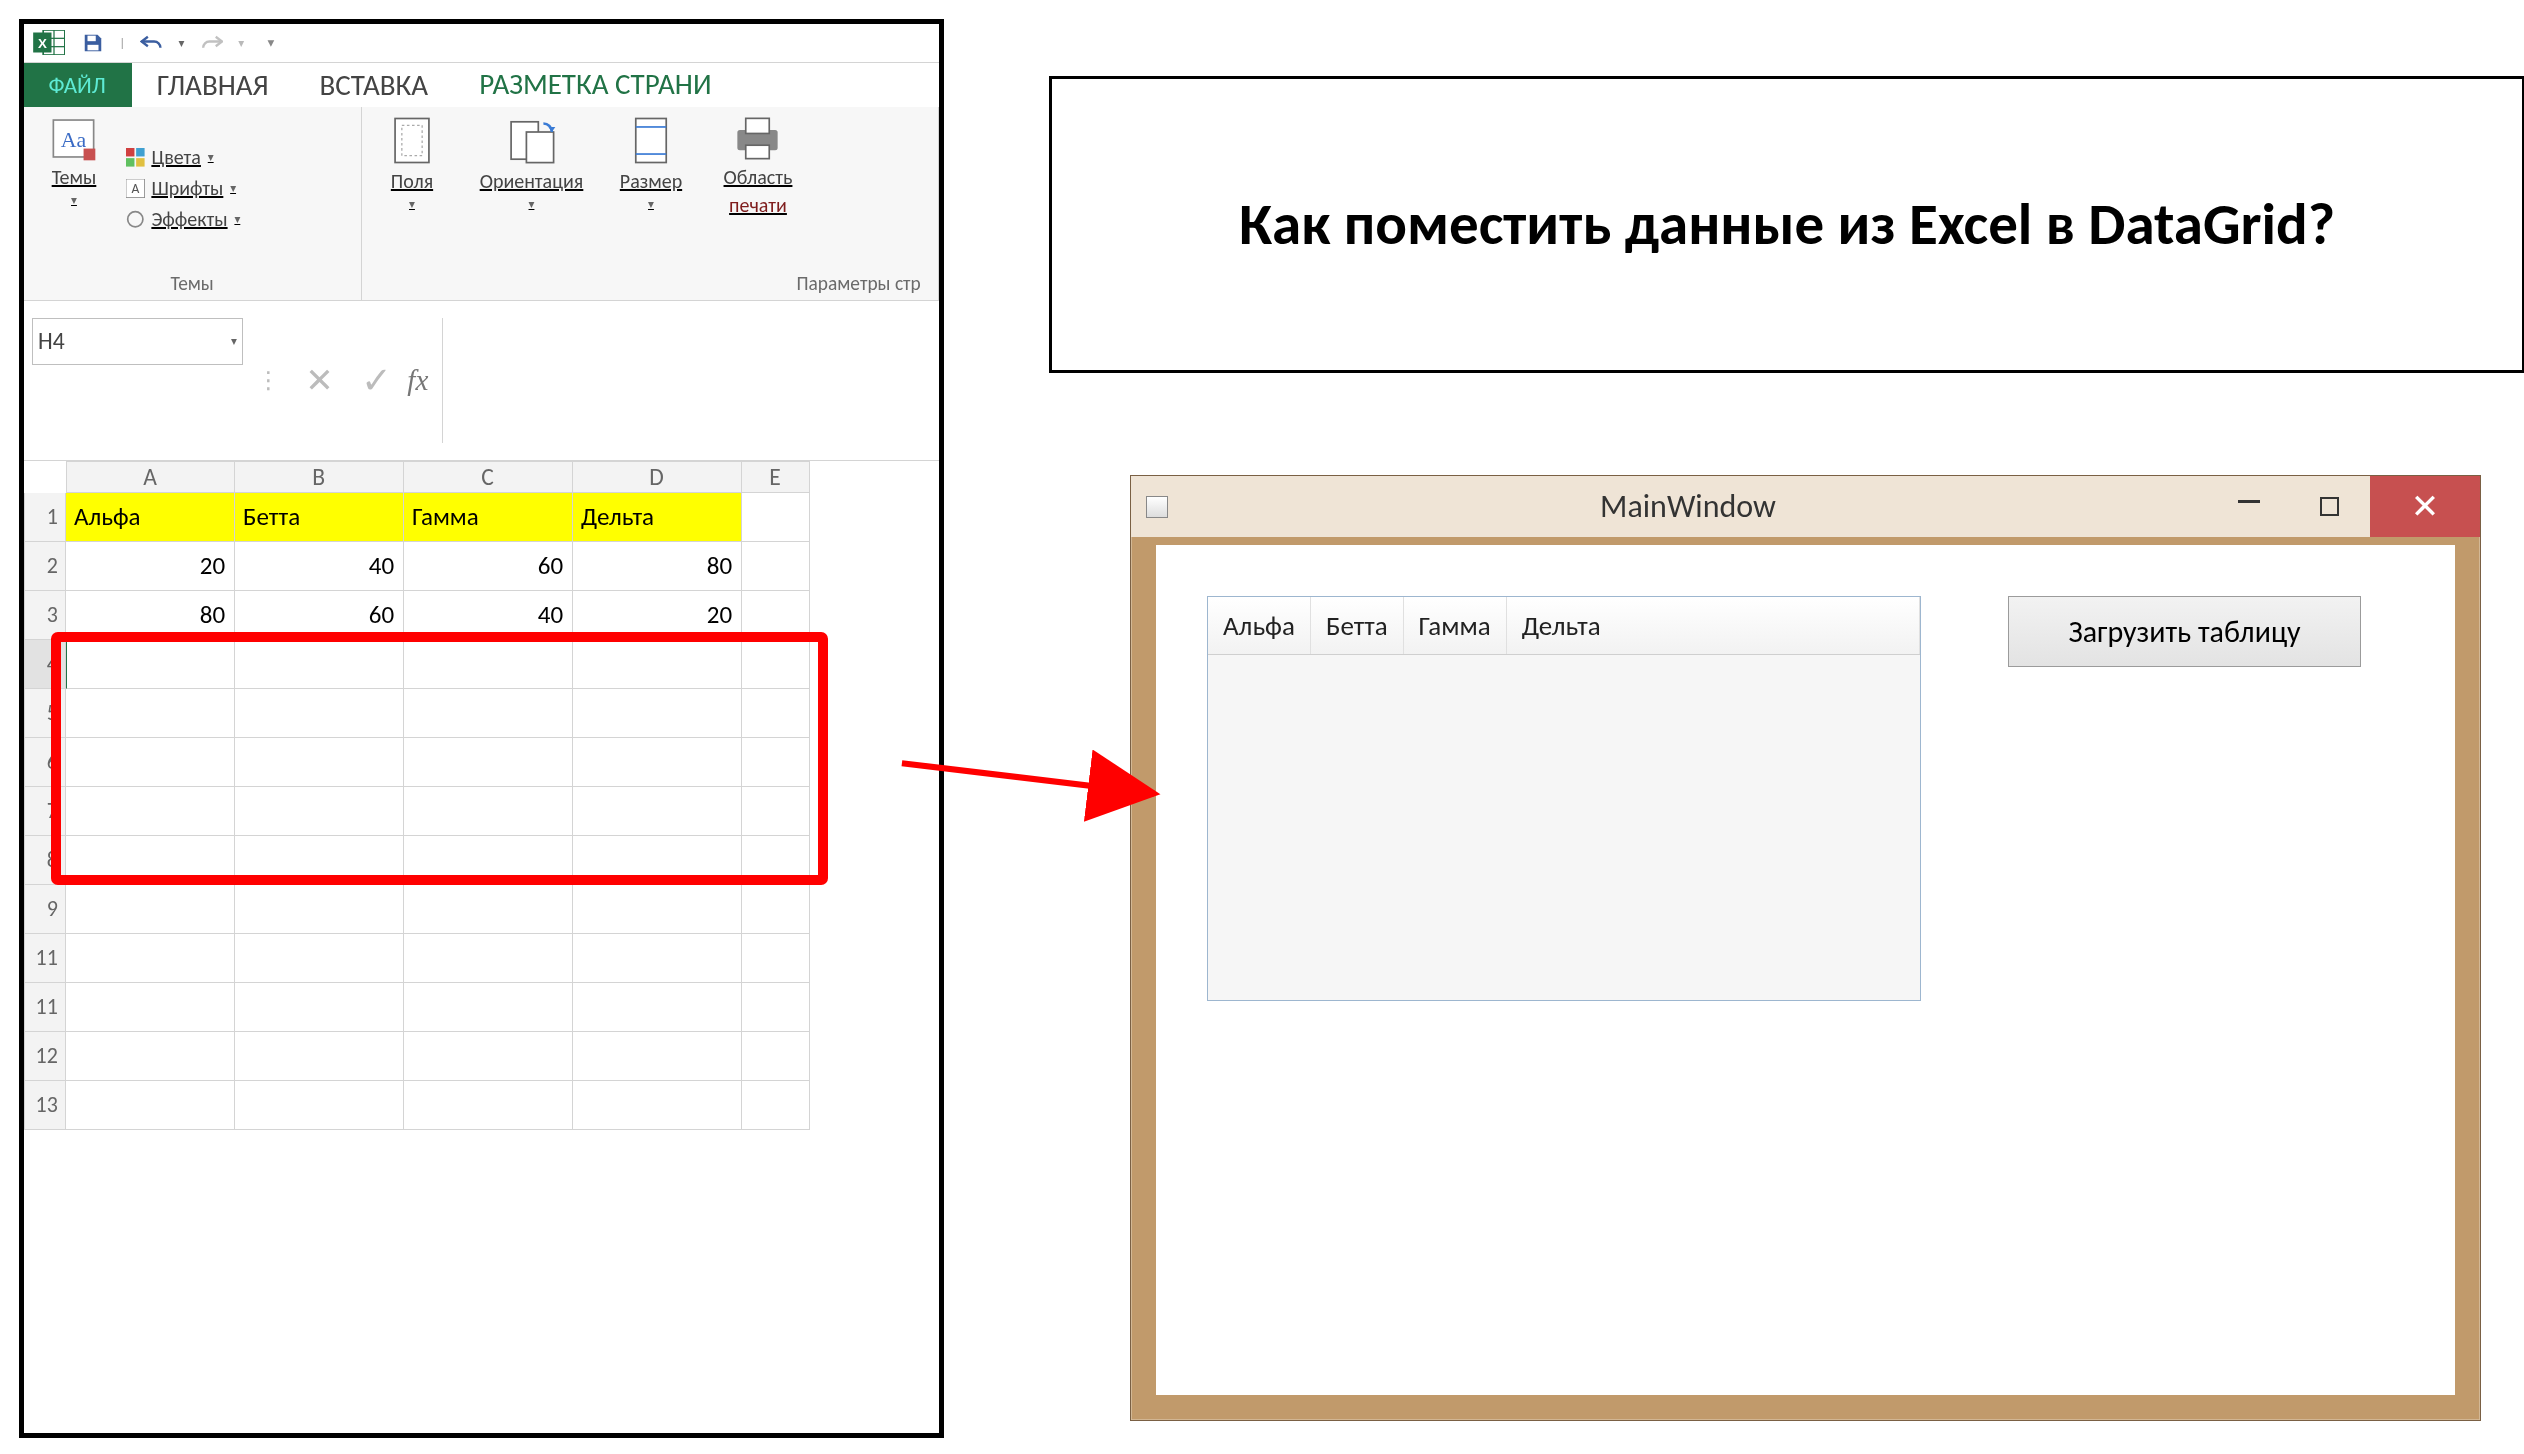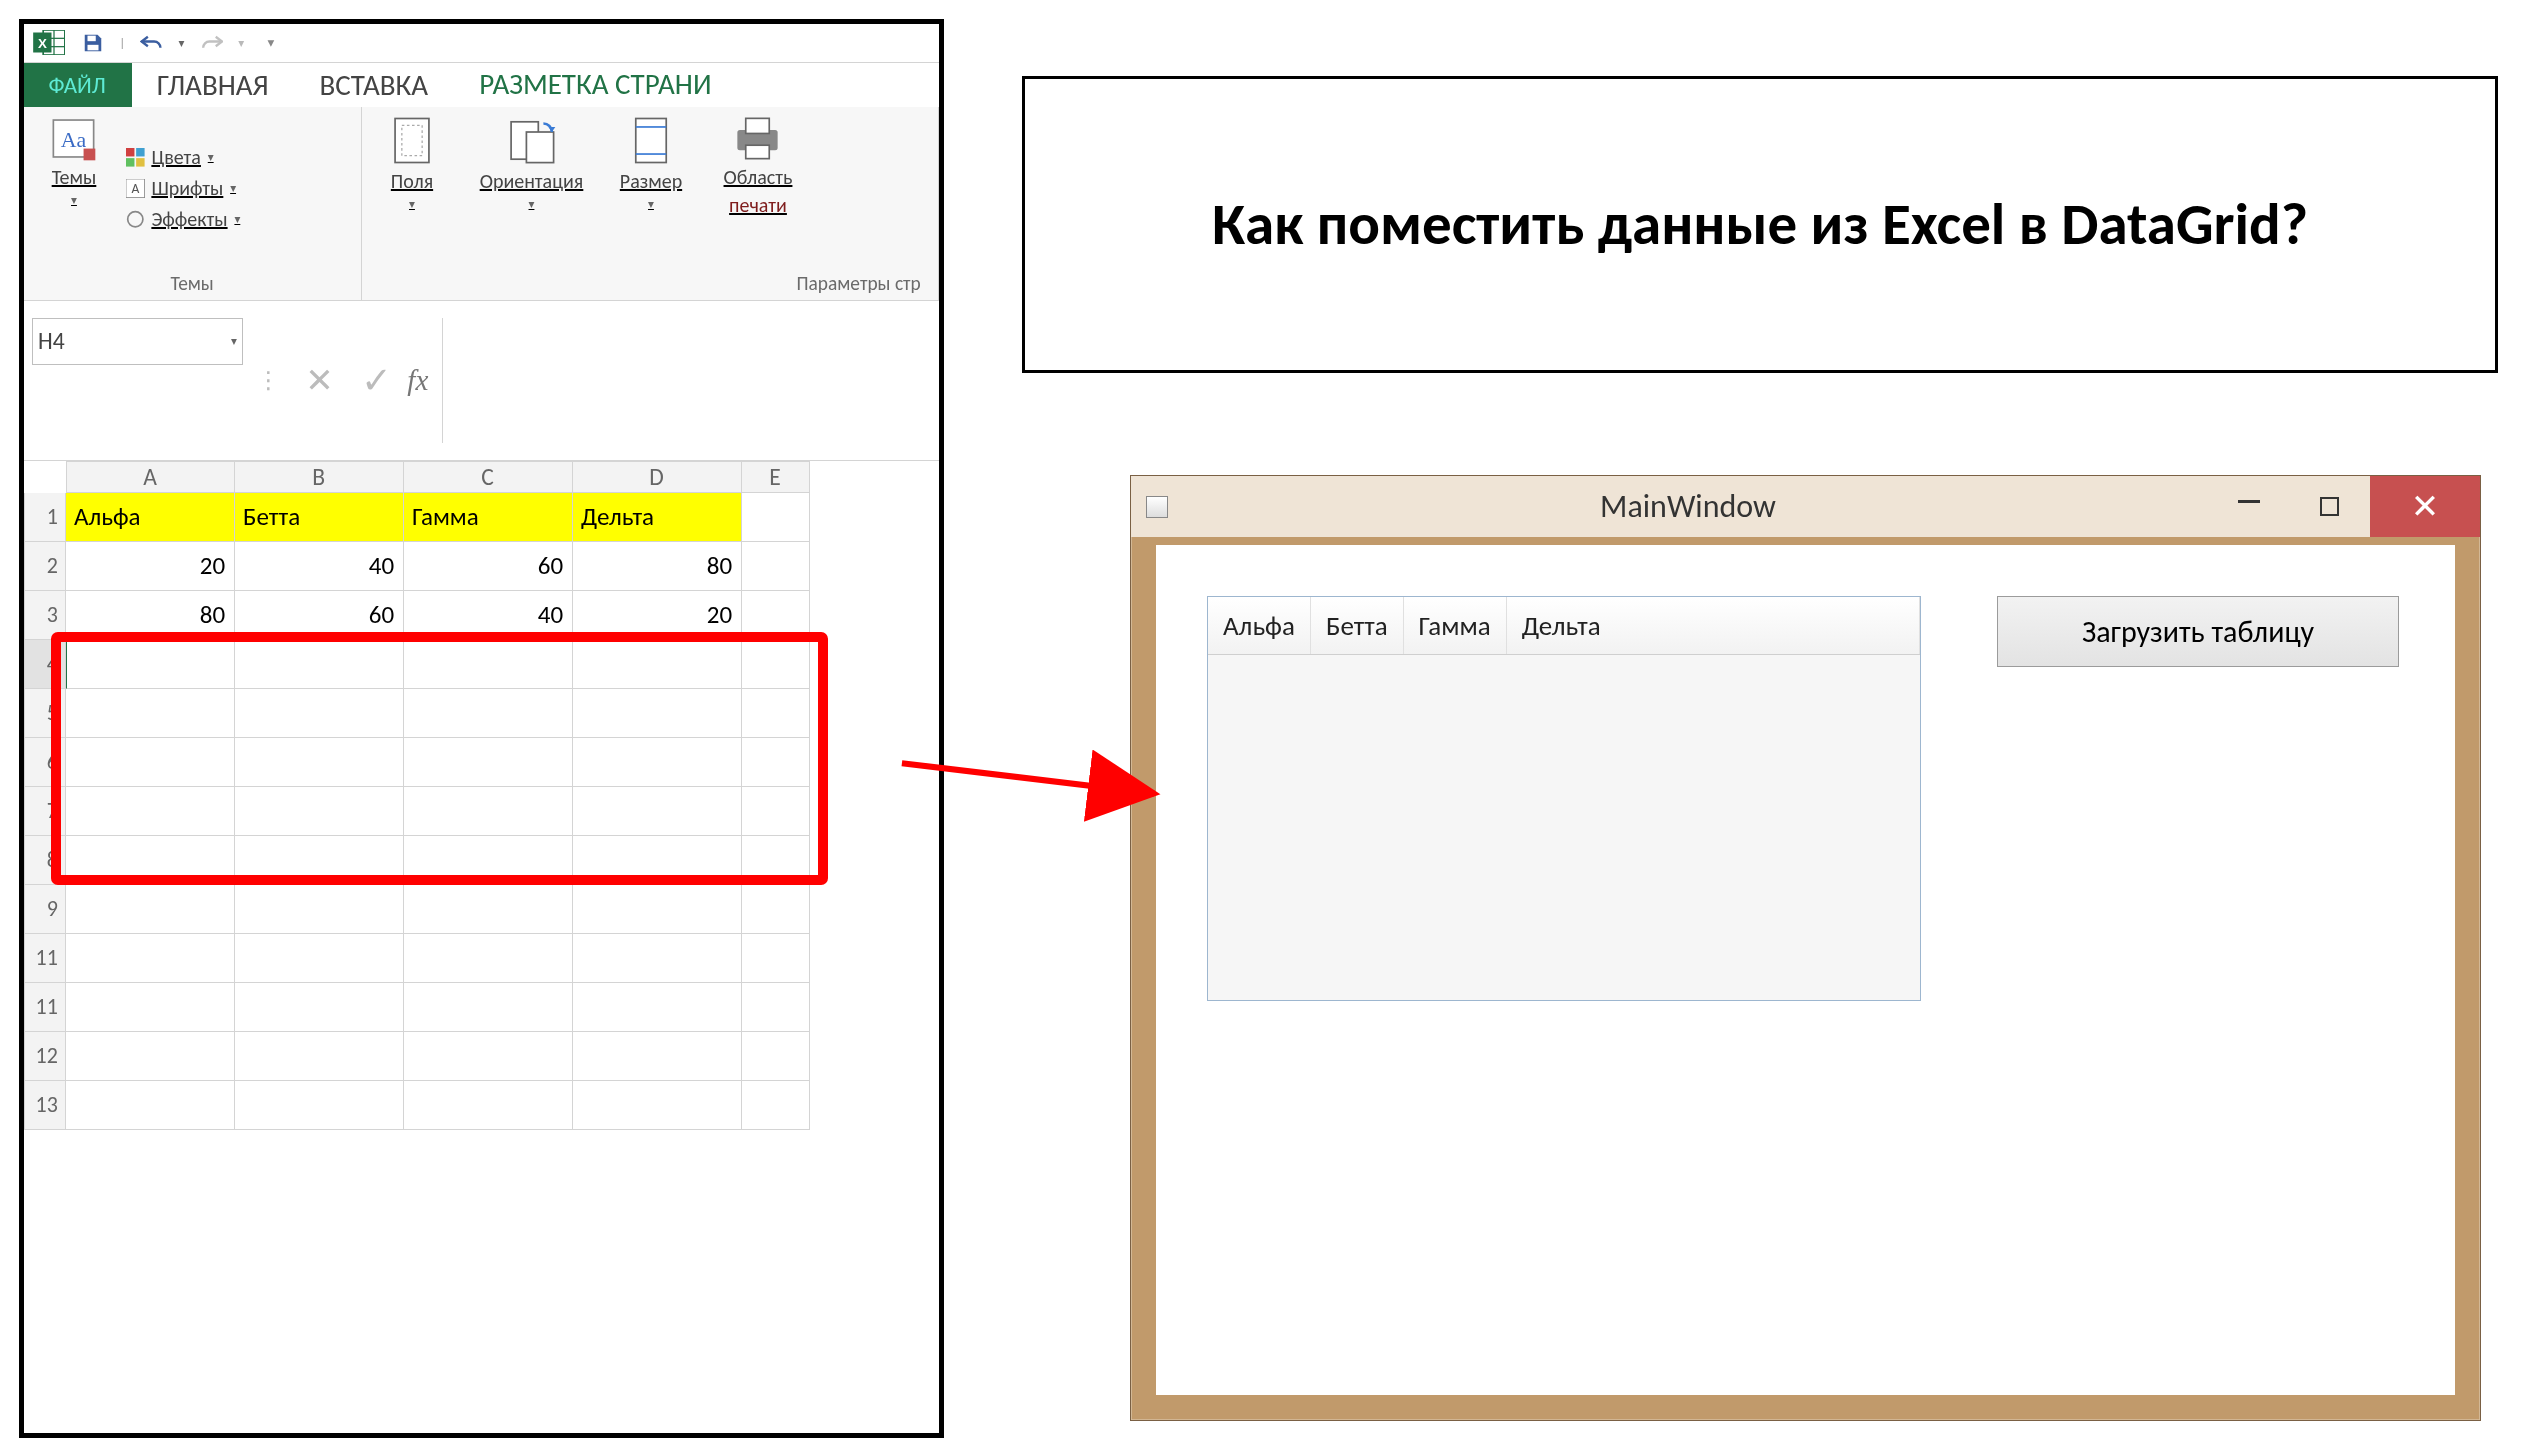--- a/index.html
+++ b/index.html
@@ -159,21 +159,21 @@
     border:10px solid #ff0000;
     pointer-events:none;
     left:51px; top:632px;
     width:777px; height:253px;
     border-radius:6.8px;
   }
 
   
   .title-box {
     position:absolute;
-    left:1022px; top:76px;
+    left:1049px; top:76px;
     width:1476px; height:297px;
     border:3.4px solid #000;
     display:flex; align-items:center; justify-content:center;
     text-align:center;
     font-size:59px; font-weight:700;
     padding:0 51px;
     line-height:1.35;
   }
 
   
@@ -218,23 +218,23 @@
     padding:11.8px 15px;
     font-size:27px; color:#222;
     border-right:0.8px solid #e0e0e0;
     background:linear-gradient(#fff,#f2f2f2);
   }
   .dg-h:last-child{ flex:1; }
   .wpf-btn {
     border:0.8px solid #9b9b9b;
     background:linear-gradient(#f2f2f2,#e3e3e3);
     height:71px;
-    width:402px;
+    width:353px;
     font-size:30px;
-    display:flex; align-items:center; justify-content:center;
+    display:flex; align-items:center; justify-content:center;margin-left:11px;
   }
 
   
   .arrow {
     position:absolute;
     left:811px; top:743px;
     width:452px; height:101px;
     overflow:visible;
   }
 

